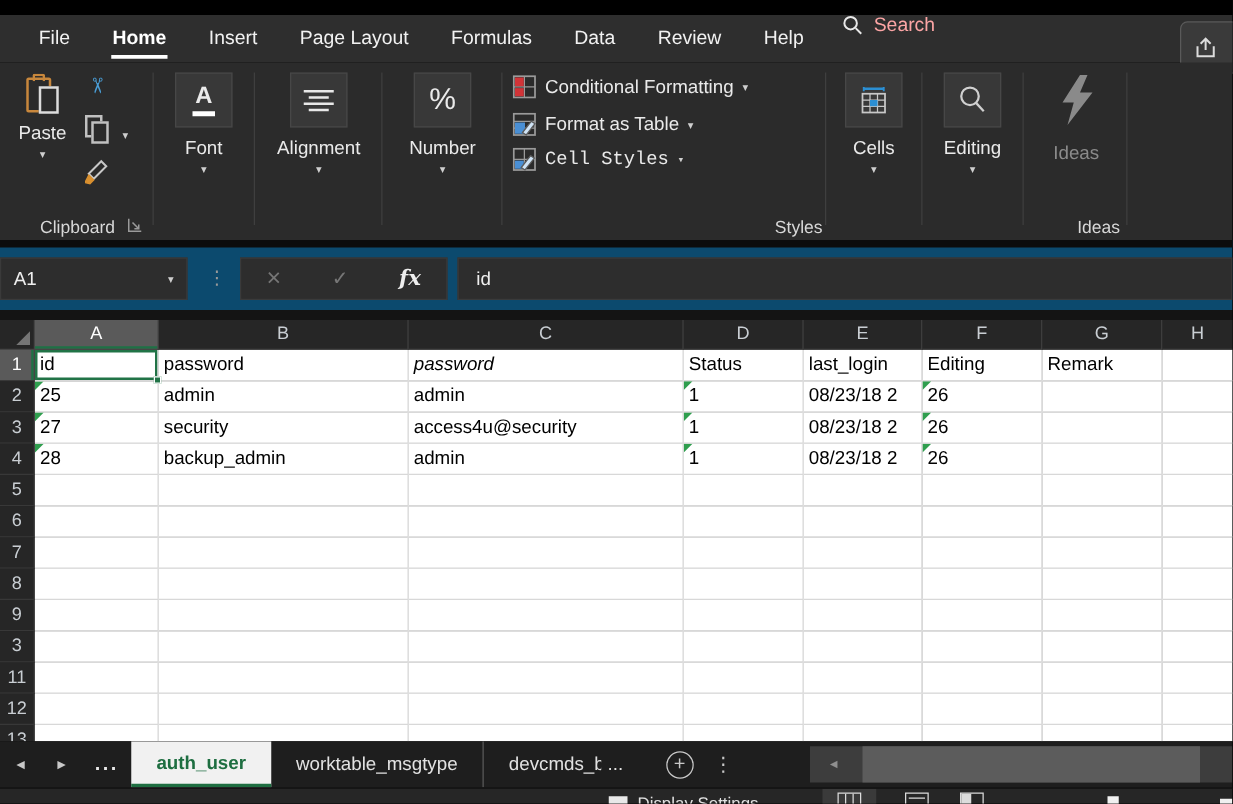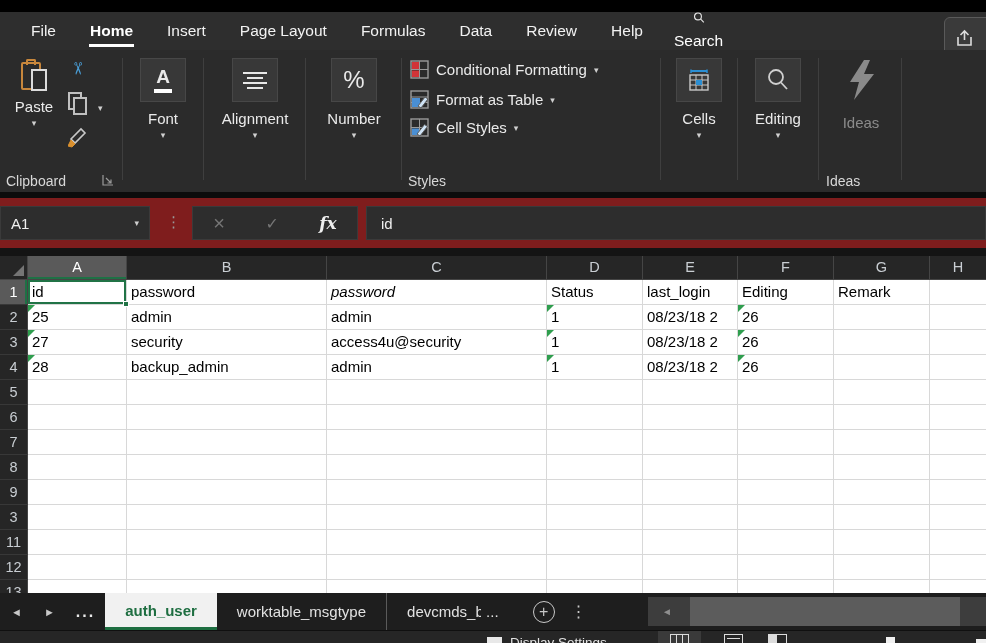--- a/index.html
+++ b/index.html
@@ -7,27 +7,27 @@
   body { font-family: "Liberation Sans", sans-serif; position: relative; }
 
   
   .titlebar { height: 12px; background: #000; }
 
   
   .menubar { height: 38px; background: #2e2e2e; display: flex; align-items: stretch; padding-left: 14px; position: relative; }
   .menu-item { position: relative; display: flex; align-items: center; padding: 0 17px; font-size: 15.5px; color: #f2f2f2; cursor: default; }
   .menu-item.active { font-weight: bold; color: #fff; }
   .menu-item.active::after { content:''; position:absolute; left:16px; right:16px; bottom:3px; height:3px; background:#fff; }
-  .menu-search { display: flex; align-items: center; gap: 9px; padding: 0 14px; color: #ffffff; font-size: 15.5px; flex-direction: column; }
+  .menu-search { display: flex; gap: 9px; padding: 0 14px; color: #fca5a5; font-size: 15.5px; }
   .share-btn { position: absolute; right: -10px; top: 5px; width: 52px; height: 42px; background: #3a3a3a; border: 1px solid #5a5a5a; border-radius: 6px; display:flex; align-items:center; padding-left: 9px; }
 
   
   .ribbon { position: relative; height: 142px; background: #2b2b2b; }
   .ribbon-sep { position: absolute; top: 8px; bottom: 12px; width: 1px; background: #3f3f3f; }
-  .grp-label { position: absolute; bottom: 3px; font-size: 14px; color: #d8d8d8; text-align: left; }
+  .grp-label { position: absolute; bottom: 3px; font-size: 14px; color: #d8d8d8; text-align: right; }
 
   .paste-btn { position: absolute; left: 8px; top: 8px; width: 52px; display: flex; flex-direction: column; align-items: center; }
   .clipboard-icon { position: relative; width: 26px; height: 32px; margin-top: 2px; }
   .cb-body { position:absolute; left:0; top:2px; width:20px; height:28px; border:2px solid #c8873c; border-radius:2px; }
   .cb-clip { position:absolute; left:5px; top:-1px; width:10px; height:6px; border:2px solid #c8873c; border-bottom:none; border-radius:2px 2px 0 0; }
   .cb-page { position:absolute; right:0; top:9px; width:16px; height:22px; border:2px solid #dcdcdc; background:#2b2b2b; }
   .paste-btn .lbl { margin-top: 6px; font-size: 15px; color: #eaeaea; }
   .dd-arrow { font-size: 9px; color: #cfcfcf; line-height: 1; margin-top: 4px; }
 
   .cut-icon { position: absolute; left: 70px; top: 8px; font-size: 17px; color: #4a9fd8; transform: rotate(90deg); }
@@ -46,21 +46,21 @@
   .align-glyph i { display:block; height:2px; background:#e8e8e8; }
   .num-glyph { font-size: 24px; color: #eaeaea; }
 
   .styles-btn { position: absolute; left: 410px; display: flex; align-items: center; gap: 7px; font-size: 15px; color: #eaeaea; }
   .styles-btn .dd-arrow { margin-top: 2px; }
 
   .ideas-btn { position: absolute; left: 826px; top: 8px; width: 70px; display:flex; flex-direction:column; align-items:center; }
   .ideas-btn .lbl { margin-top: 12px; font-size: 15px; color: #8b8b8b; }
 
   
-  .fbar { position: relative; height: 56px; background: #7f1d1d; border-top: 6px solid #0c0c0c; }
+  .fbar { position: relative; height: 56px; background: #0c4a6e; border-top: 6px solid #0c0c0c; }
   .namebox { position: absolute; left: 0; top: 8px; width: 150px; height: 34px; background: #2d2d2d; border: 1px solid #3a3a3a; display:flex; align-items:center; }
   .namebox .val { margin-left: 10px; font-size: 15px; color: #eee; flex: 1; }
   .fbar-dots { position: absolute; left: 166px; top: 15px; color: #9a9a9a; font-size: 15px; }
   .fbar-btns { position: absolute; left: 192px; top: 8px; width: 166px; height: 34px; background: #2d2d2d; border: 1px solid #3a3a3a; display: flex; align-items: center; justify-content: space-around; }
   .fx-cancel { color: #767676; font-size: 20px; }
   .fx-accept { color: #767676; font-size: 16px; }
   .fx-label { color: #eee; font-size: 17px; font-style: italic; font-weight: bold; font-family: "DejaVu Serif", serif; }
   .fbar-input { position: absolute; left: 366px; top: 8px; right: 0; height: 34px; background: #2d2d2d; border: 1px solid #3a3a3a; display:flex; align-items:center; }
   .fbar-input .val { margin-left: 14px; font-size: 15px; color: #eee; }
   .strip { height: 8px; background: #141414; }
@@ -222,21 +222,21 @@
     <svg width="19" height="19" viewBox="0 0 19 19">
       <rect x="1" y="1" width="17" height="17" fill="none" stroke="#9a9a9a" stroke-width="1.4"></rect>
       <line x1="1" y1="7" x2="18" y2="7" stroke="#9a9a9a"></line>
         <line x1="1" y1="12.5" x2="18" y2="12.5" stroke="#9a9a9a"></line>
       <rect x="2" y="8" width="8" height="9" fill="#4a8fd4"></rect>
       <path d="M8 16 L15 7 l3 2 -7 9 z" fill="#cfe3f5" stroke="#5b5b5b" stroke-width="1"></path>
     </svg>
     <span>Format as Table</span>
     <span class="dd-arrow">▾</span>
   </div>
-  <div class="styles-btn" style="top:68px;">
+  <div class="styles-btn" style="top:68px;font-family:Liberation Mono, monospace;">
     <svg width="19" height="19" viewBox="0 0 19 19">
       <rect x="1" y="1" width="17" height="17" fill="none" stroke="#9a9a9a" stroke-width="1.4"></rect>
       <line x1="1" y1="9.5" x2="18" y2="9.5" stroke="#9a9a9a"></line>
         <line x1="9.5" y1="1" x2="9.5" y2="18" stroke="#9a9a9a"></line>
       <rect x="2" y="10.5" width="7" height="6.5" fill="#4a8fd4"></rect>
       <path d="M7 16 L14.5 6.5 l3 2 -7.5 9.5 z" fill="#cfe3f5" stroke="#5b5b5b" stroke-width="1"></path>
     </svg>
     <span>Cell Styles</span>
     <span class="dd-arrow">▾</span>
   </div>

